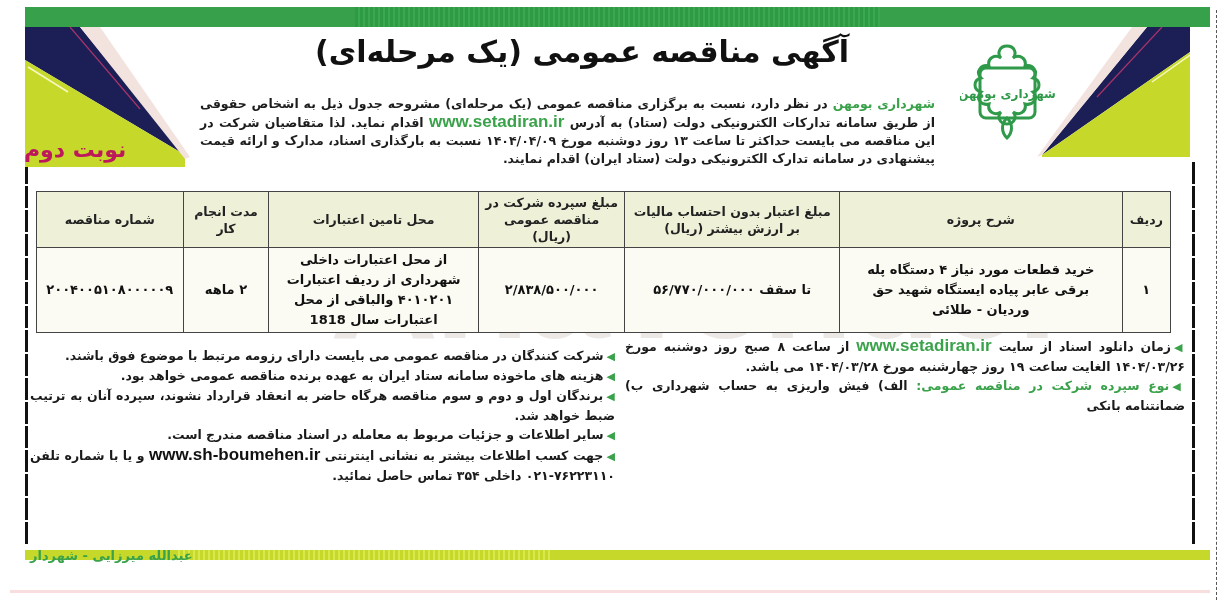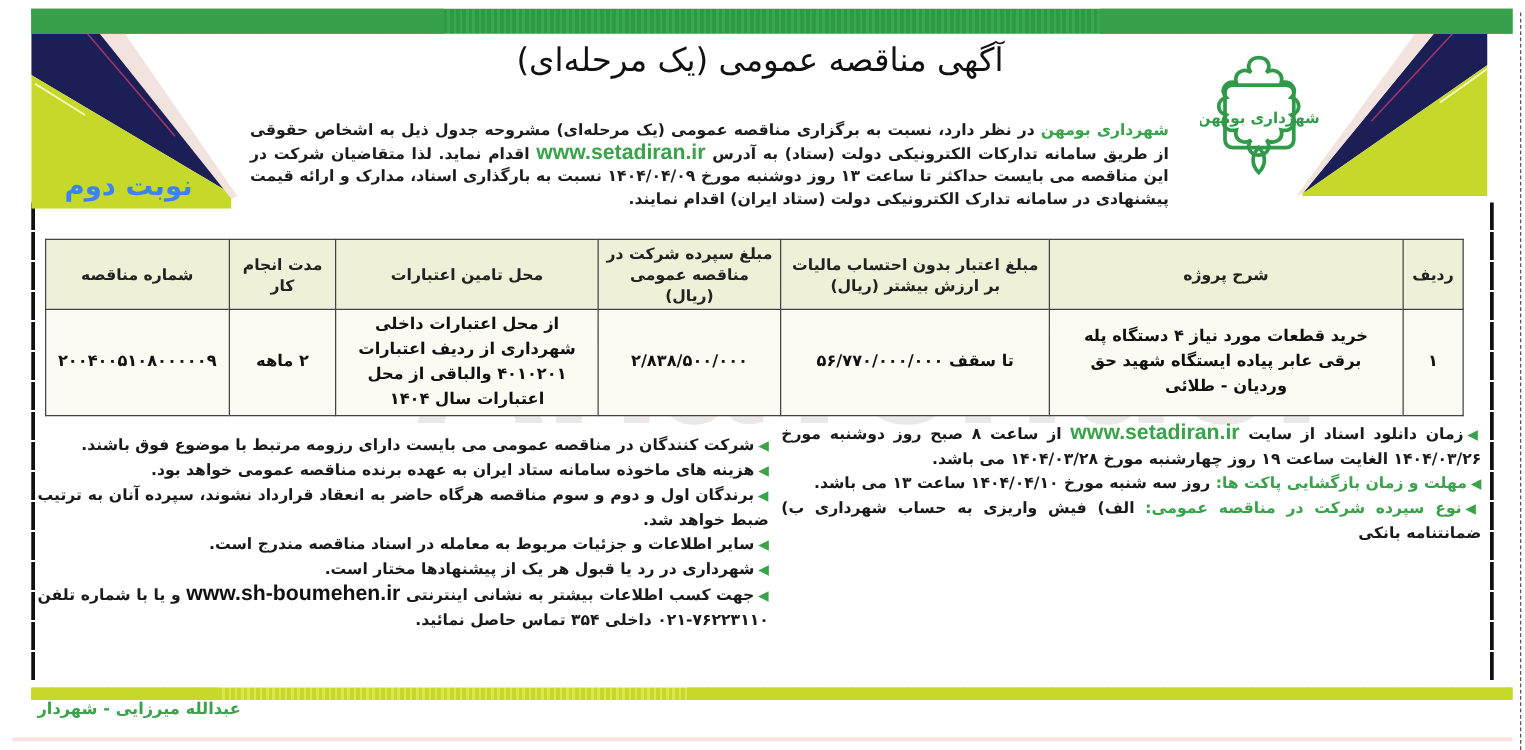--- a/index.html
+++ b/index.html
@@ -21,28 +21,28 @@
   .left-rule { position: absolute; left: 25px; top: 162px; width: 3px; height: 382px;
     background: repeating-linear-gradient(180deg, #111 0 22px, #fff 22px 24px); }
   .right-rule { position: absolute; left: 1192px; top: 162px; width: 3px; height: 382px;
     background: repeating-linear-gradient(180deg, #111 0 22px, #fff 22px 24px); }
   .dash-right { position: absolute; left: 1216px; top: 10px; width: 1px; height: 590px;
     border-left: 1px dashed #555; }
 
   
   .corner-l { position: absolute; left: 25px; top: 27px; width: 170px; height: 140px; }
   .corner-r { position: absolute; left: 1037px; top: 27px; width: 153px; height: 130px; }
-  .badge-text { position: absolute; left: 44px; top: 137px; width: 110px; font-size: 22px; font-weight: bold;
-    color: #3b82f6; direction: rtl; text-align: right; font-family: "DejaVu Sans", sans-serif; }
+  .badge-text { position: absolute; left: 24px; top: 137px; width: 110px; font-size: 22px; font-weight: bold;
+    color: #be185d; direction: rtl; text-align: left; font-family: "DejaVu Sans", sans-serif; }
 
   
   .logo { position: absolute; left: 960px; top: 40px; width: 95px; height: 110px; }
 
-  .title { position: absolute; left: 338px; top: 34px; width: 540px; text-align: center; direction: rtl;
-    font-size: 26px; font-weight: normal; color: #111; letter-spacing: -0.5px; }
+  .title { position: absolute; left: 312px; top: 34px; width: 540px; text-align: center; direction: rtl;
+    font-size: 30px; font-weight: bold; color: #111; letter-spacing: -0.5px; }
 
   .intro { position: absolute; left: 200px; top: 95px; width: 735px; direction: rtl; text-align: justify;
     font-size: 12.5px; line-height: 18px; font-weight: bold; color: #1d1d1d; text-align-last: right; }
   .green { color: #3aa24a; }
   .url { color: #3aa24a; font-family: "Liberation Sans", sans-serif; font-weight: bold; font-size: 17px; }
 
   
   .tbl { position: absolute; left: 36px; top: 191px; width: 1135px; border-collapse: collapse; direction: rtl;
     font-size: 12.5px; font-weight: bold; }
   .tbl th, .tbl td { border: 1.5px solid #444; text-align: center; vertical-align: middle; padding: 2px 6px; }
@@ -52,21 +52,21 @@
     color: #bbb0a5; opacity: 0.28; letter-spacing: -4px; font-family: "Liberation Sans", sans-serif; pointer-events: none; }
 
   
   .col-r { position: absolute; left: 625px; top: 336px; width: 560px; direction: rtl; font-size: 12.5px;
     line-height: 19px; font-weight: bold; text-align: justify; text-align-last: right; }
   .col-l { position: absolute; left: 30px; top: 346px; width: 585px; direction: rtl; font-size: 12.5px;
     line-height: 19px; font-weight: bold; text-align: justify; text-align-last: right; }
   .bullet { display: block; }
   .arrow { color: #3aa24a; font-size: 11px; margin-left: 3px; }
   .lbl { color: #3aa24a; }
-  .sign { position: absolute; left: 30px; top: 548px; direction: rtl; font-size: 13px; font-weight: bold; color: #3aa24a; margin-top: 12px; }
+  .sign { position: absolute; left: 30px; top: 548px; direction: rtl; font-size: 13px; font-weight: bold; color: #3aa24a; }
 </style>
 </head>
 <body>
 
 <div class="frame">
   <div class="top-bar"></div>
   <div class="top-bar-solid-l"></div>
   <div class="top-bar-solid-r"></div>
   <div class="bottom-bar"></div>
   <div class="bottom-bar-l"></div>
@@ -123,41 +123,37 @@
       <th style="width:82px">مدت انجام کار</th>
       <th style="width:130px">شماره مناقصه</th>
     </tr>
   </thead>
   <tbody>
     <tr>
       <td>۱</td>
       <td style="padding:2px 14px;">خرید قطعات مورد نیاز ۴ دستگاه پله برقی عابر پیاده ایستگاه شهید حق وردیان - طلائی</td>
       <td>تا سقف ۵۶/۷۷۰/۰۰۰/۰۰۰</td>
       <td>۲/۸۳۸/۵۰۰/۰۰۰</td>
-      <td style="padding:2px 12px;">از محل اعتبارات داخلی شهرداری از ردیف اعتبارات ۴۰۱۰۲۰۱ والباقی از محل اعتبارات سال ۱۴۰۴</td>
+      <td style="padding:2px 12px;">از محل اعتبارات داخلی شهرداری از ردیف اعتبارات ۴۰۱۰۲۰۱ والباقی از محل اعتبارات سال 1818</td>
       <td>۲ ماهه</td>
       <td>۲۰۰۴۰۰۵۱۰۸۰۰۰۰۰۹</td>
     </tr>
   </tbody>
 </table>
 
 <div class="col-r">
   <span class="bullet">
     <span class="arrow">◀</span><span>زمان دانلود اسناد از سایت </span><span class="url">www.setadiran.ir</span><span> از ساعت ۸ صبح روز دوشنبه مورخ ۱۴۰۴/۰۳/۲۶ الغایت ساعت ۱۹ روز چهارشنبه مورخ ۱۴۰۴/۰۳/۲۸ می باشد.</span>
   </span>
   <span class="bullet">
-    <span class="arrow">◀</span><span class="lbl">مهلت و زمان بازگشایی پاکت ها:</span><span> روز سه شنبه مورخ ۱۴۰۴/۰۴/۱۰ ساعت ۱۳ می باشد.</span>
-  </span>
-  <span class="bullet">
     <span class="arrow">◀</span><span class="lbl">نوع سپرده شرکت در مناقصه عمومی:</span><span> الف) فیش واریزی به حساب شهرداری ب) ضمانتنامه بانکی</span>
   </span>
 </div>
 
 <div class="col-l">
   <span class="bullet"><span class="arrow">◀</span><span>شرکت کنندگان در مناقصه عمومی می بایست دارای رزومه مرتبط با موضوع فوق باشند.</span></span>
   <span class="bullet"><span class="arrow">◀</span><span>هزینه های ماخوذه سامانه ستاد ایران به عهده برنده مناقصه عمومی خواهد بود.</span></span>
   <span class="bullet"><span class="arrow">◀</span><span>برندگان اول و دوم و سوم مناقصه هرگاه حاضر به انعقاد قرارداد نشوند، سپرده آنان به ترتیب ضبط خواهد شد.</span></span>
   <span class="bullet"><span class="arrow">◀</span><span>سایر اطلاعات و جزئیات مربوط به معامله در اسناد مناقصه مندرج است.</span></span>
-  <span class="bullet"><span class="arrow">◀</span><span>شهرداری در رد یا قبول هر یک از پیشنهادها مختار است.</span></span>
   <span class="bullet"><span class="arrow">◀</span><span>جهت کسب اطلاعات بیشتر به نشانی اینترنتی </span><span class="url" style="color:#111">www.sh-boumehen.ir</span><span> و یا با شماره تلفن ۷۶۲۲۳۱۱۰-۰۲۱ داخلی ۳۵۴ تماس حاصل نمائید.</span></span>
 </div>
 
 <div class="sign">عبدالله میرزایی - شهردار</div>
 
 </body></html>

